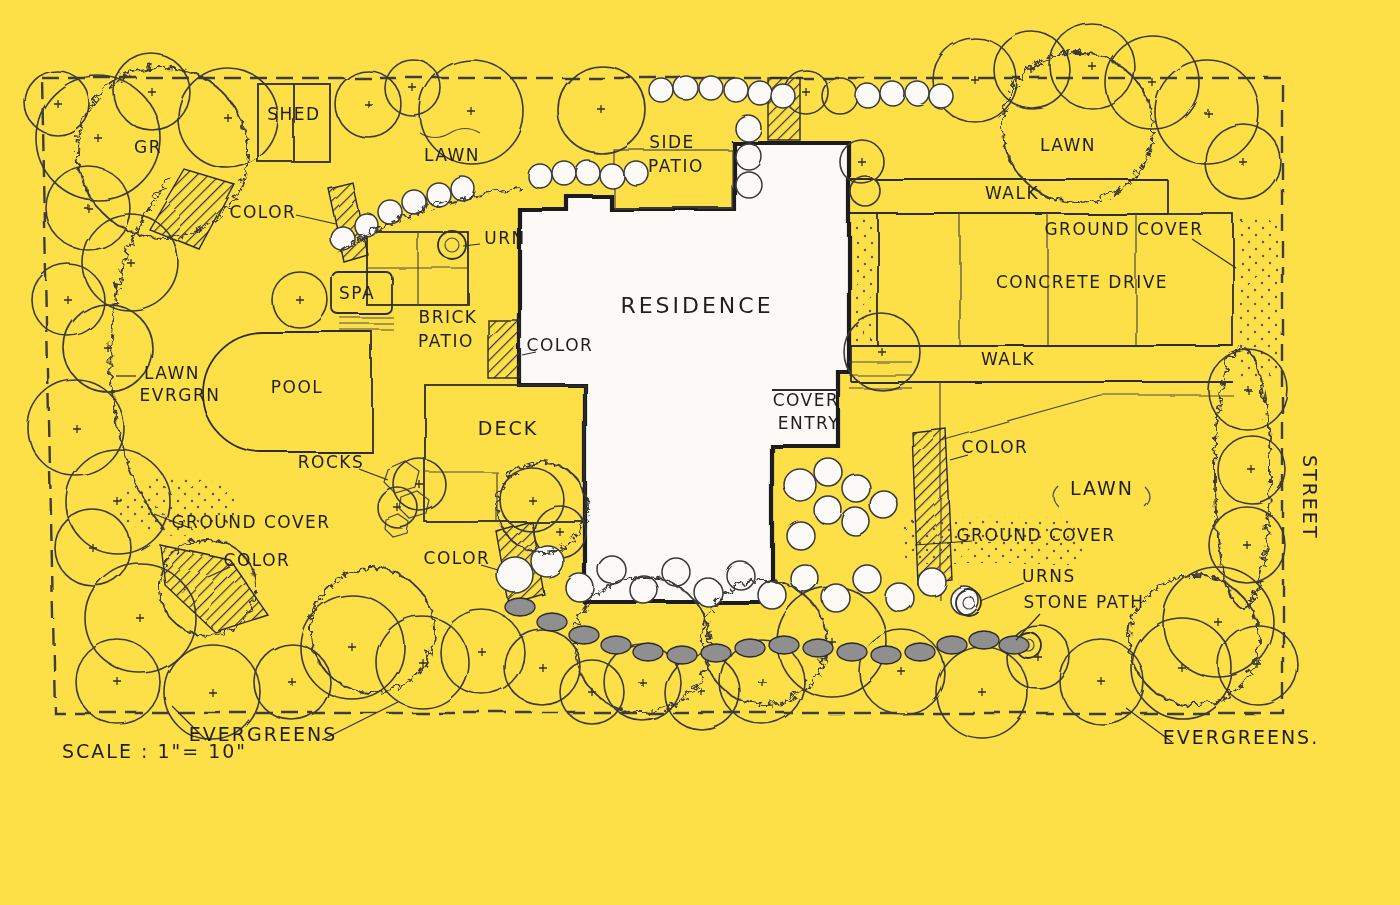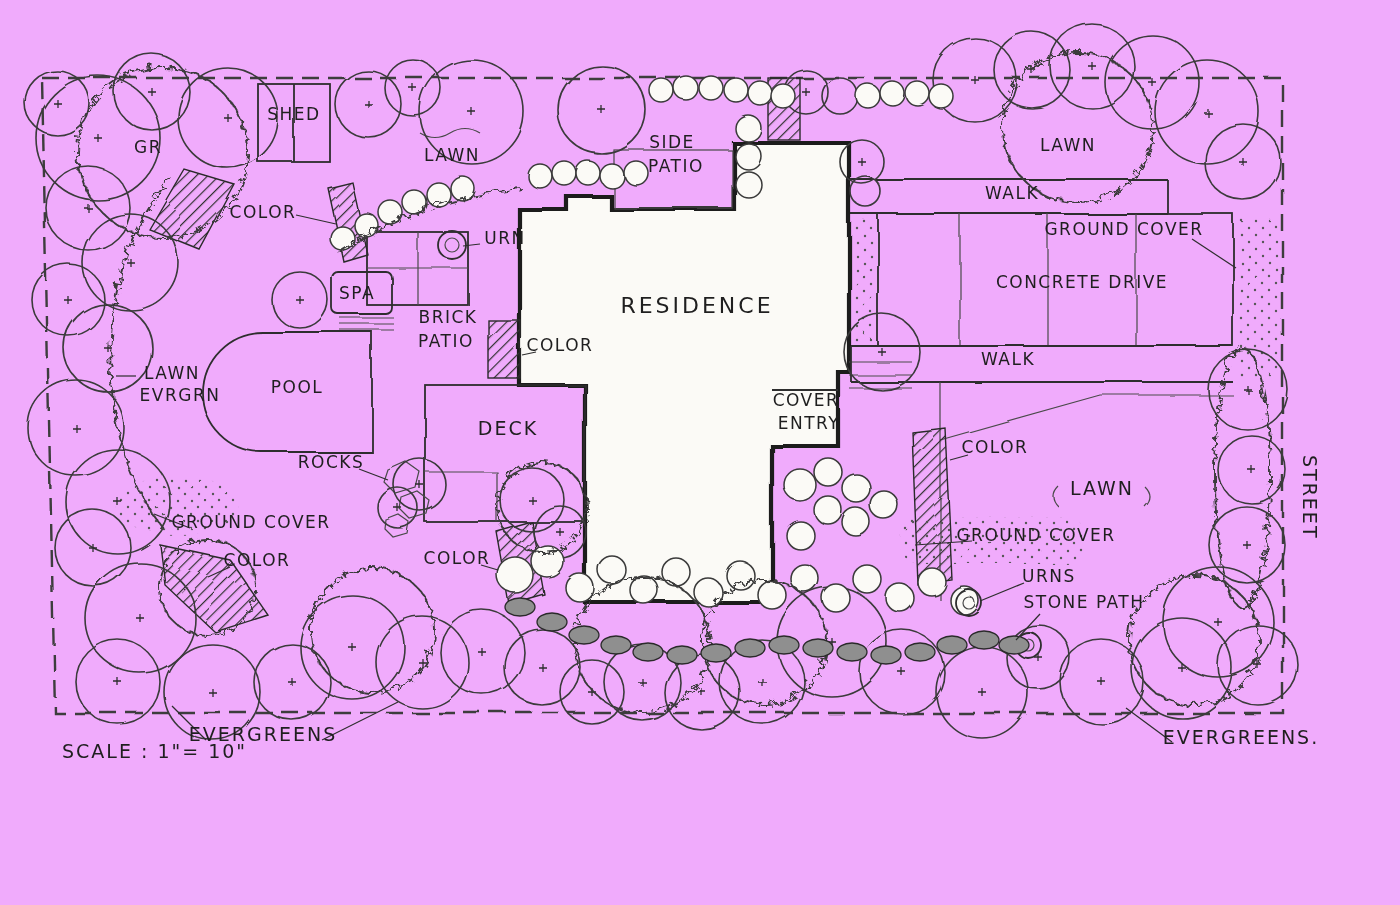--- a/index.html
+++ b/index.html
@@ -1,16 +1,16 @@
 <!DOCTYPE html>
 <html><head>
 <meta charset="utf-8">
 <style>
   html,body{margin:0;padding:0;background:#e9e7e1;}
-  .sheet{position:relative;width:1400px;height:905px;background:#f0abfc;overflow:hidden;
+  .sheet{position:relative;width:1400px;height:905px;background:#fde047;overflow:hidden;
          font-family:"DejaVu Sans",sans-serif;}
   svg{position:absolute;left:0;top:0;}
   .tree{fill:none;stroke:#3a3a3a;stroke-width:1.6;}
   .pot{fill:#fbfaf6;stroke:#3a3a3a;stroke-width:1.5;}
   .shrub{fill:none;stroke:#3a3a3a;stroke-width:1.9;}
   .shrub-line{fill:none;stroke:#3a3a3a;stroke-width:1.9;}
   .wall{fill:#fbfaf6;stroke:#1f1f1f;stroke-width:4.2;}
   .thin{fill:none;stroke:#2e2e2e;stroke-width:1.8;}
   .lite{fill:none;stroke:#4a4a4a;stroke-width:1.2;}
   .leader{fill:none;stroke:#2e2e2e;stroke-width:1.2;}

